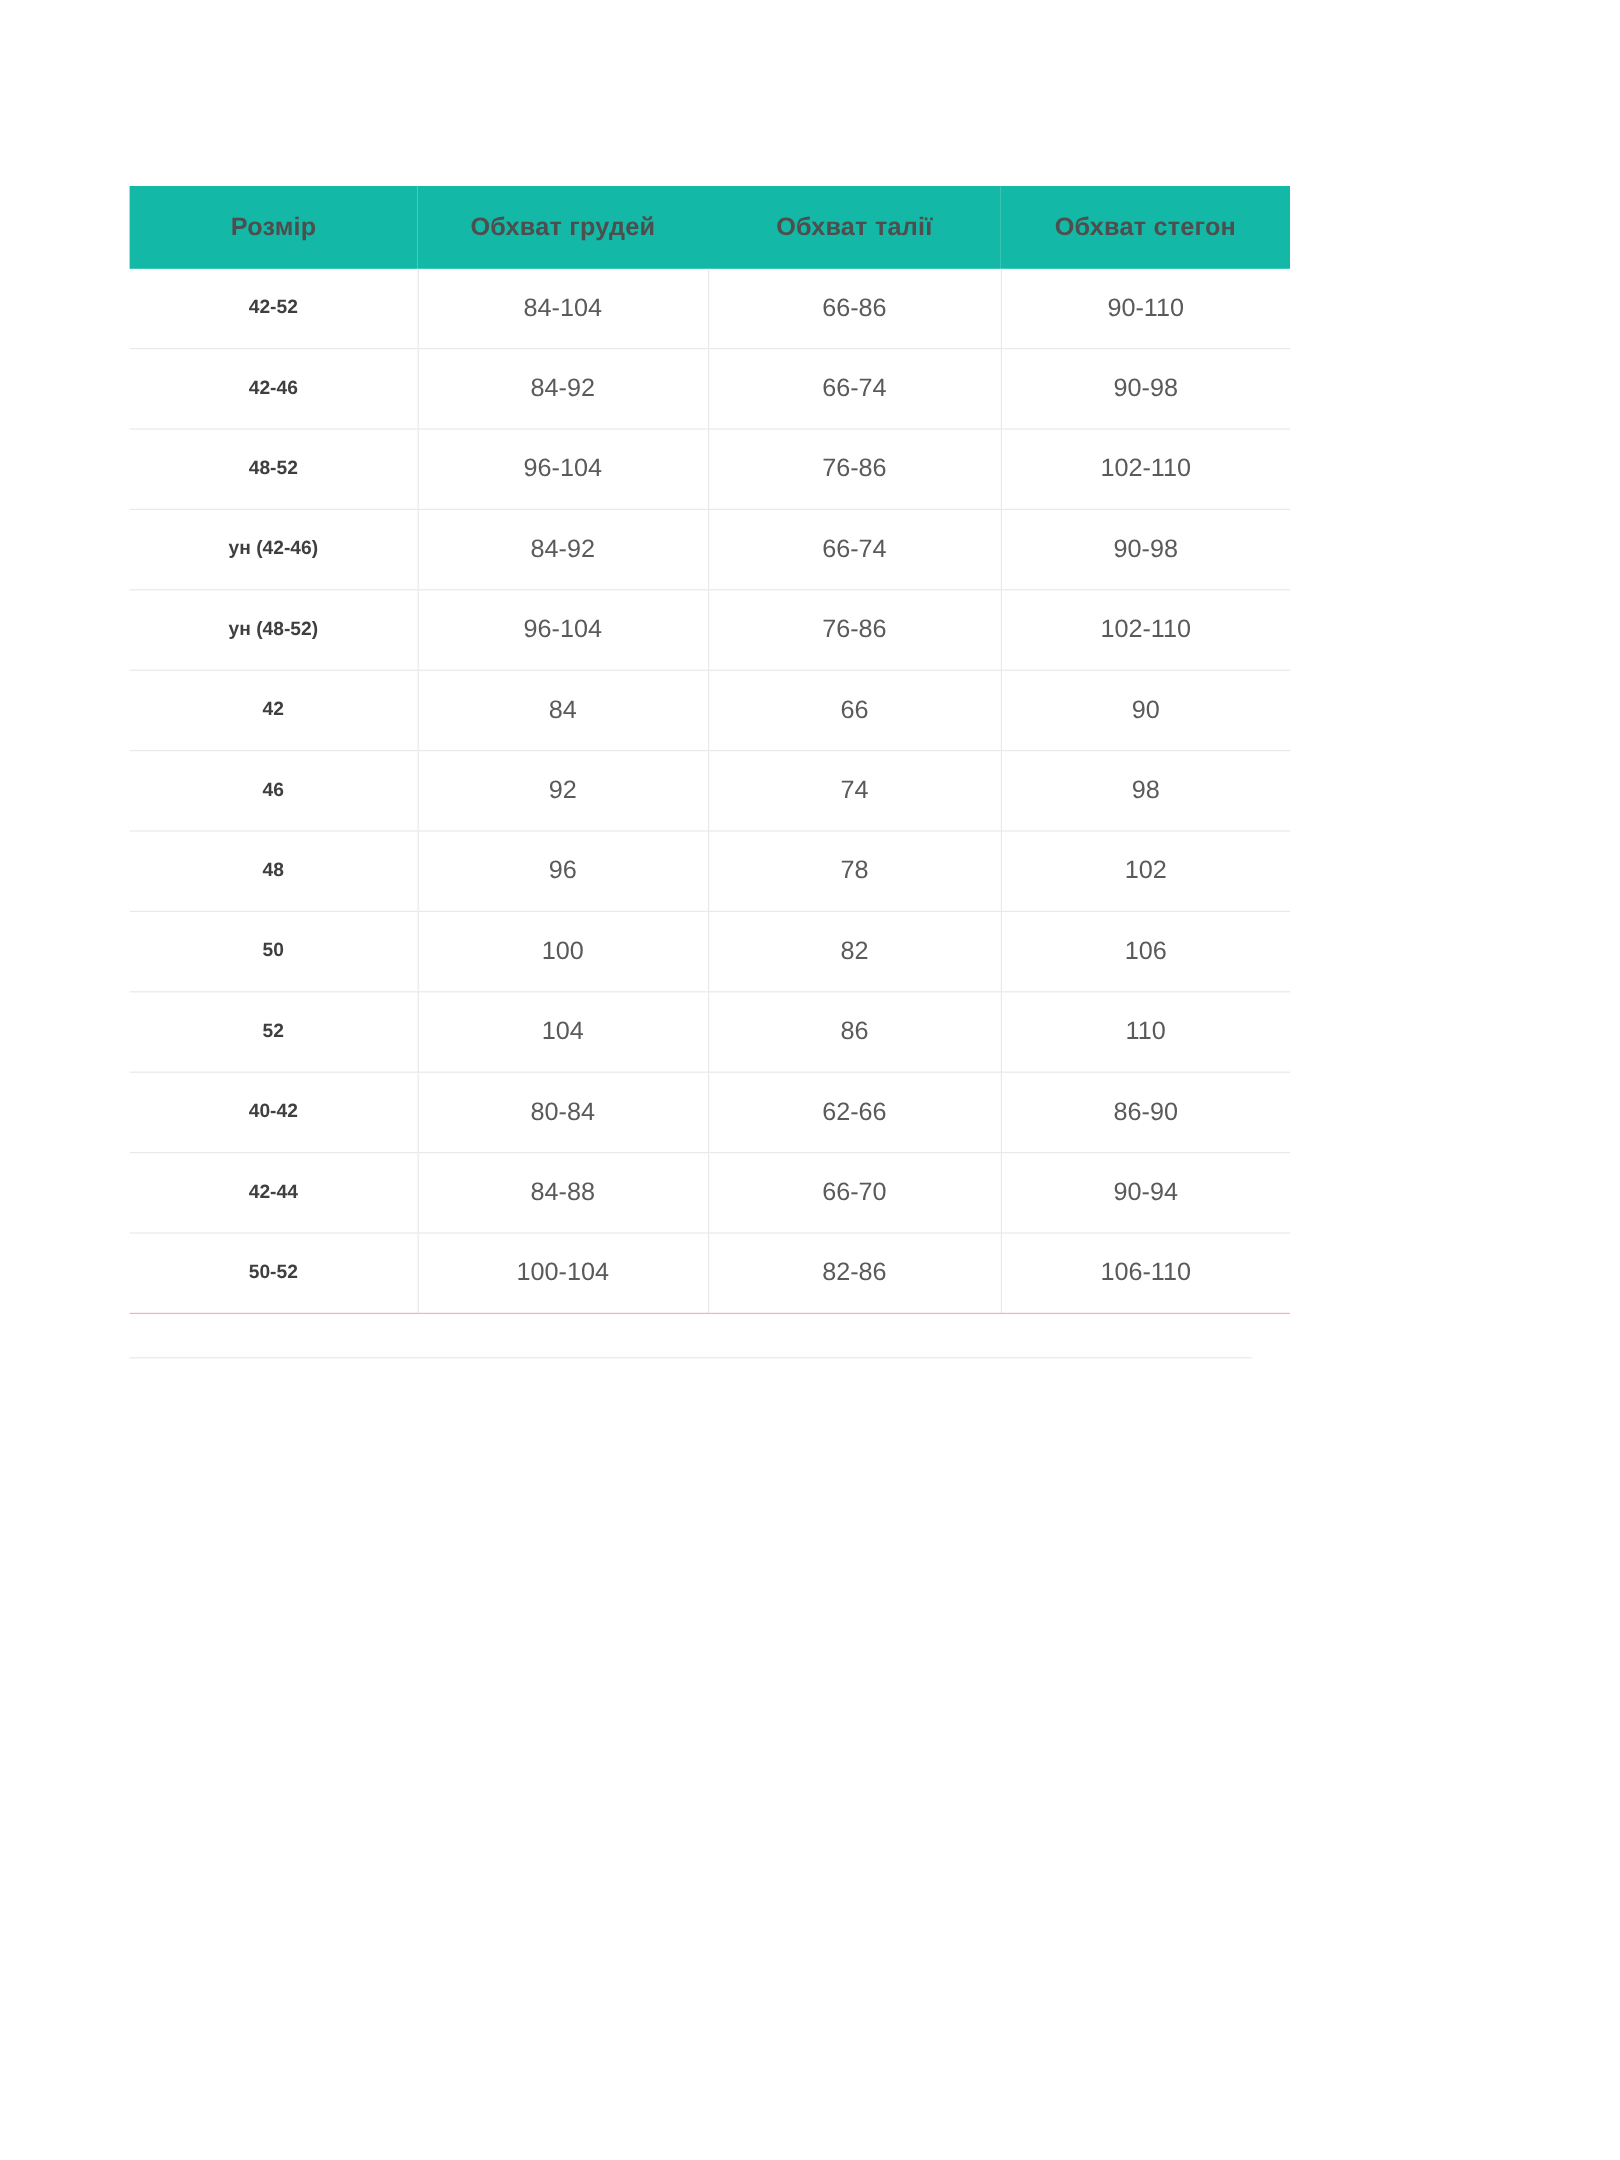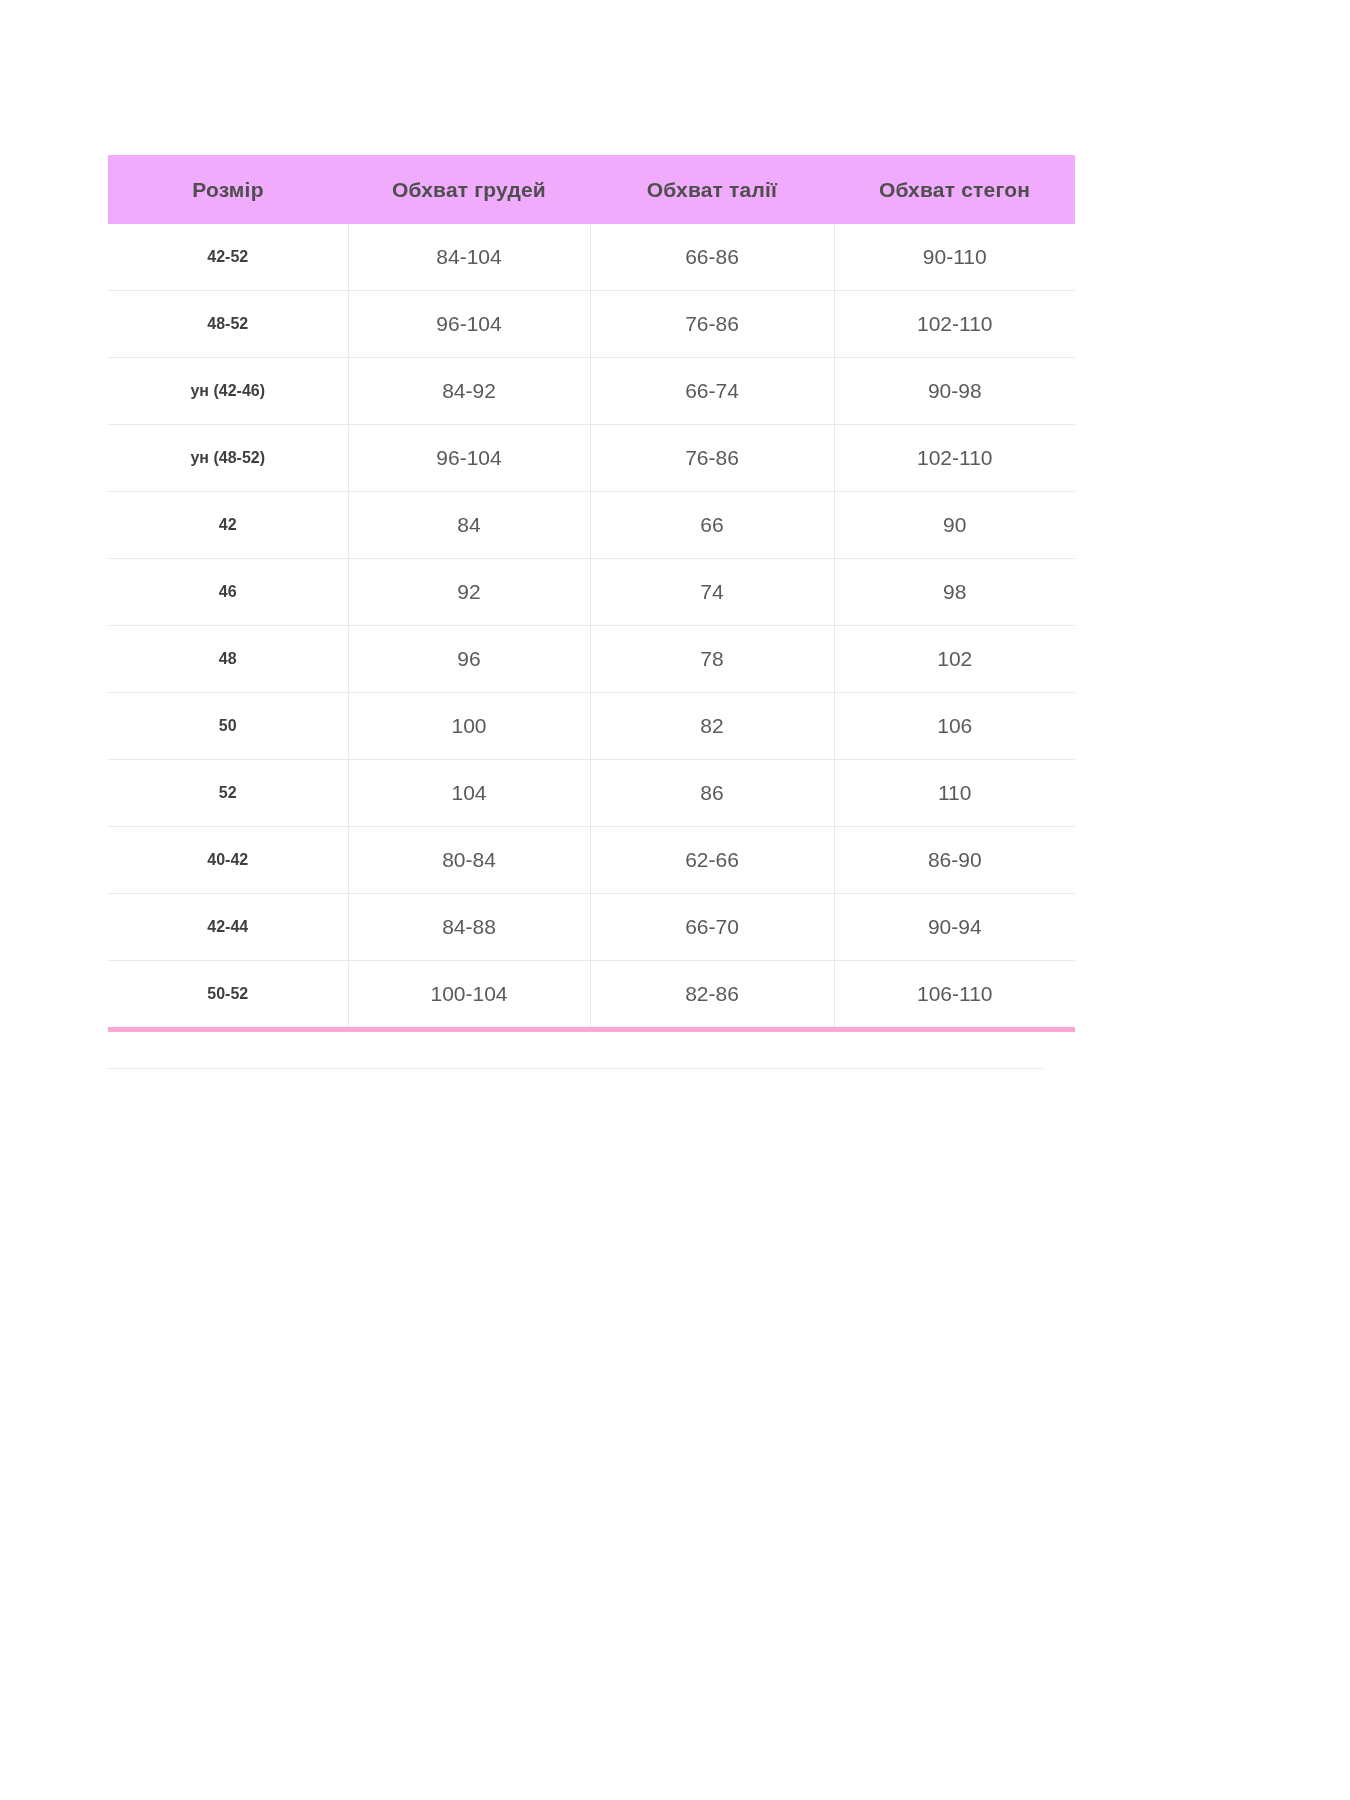--- a/index.html
+++ b/index.html
@@ -25,21 +25,21 @@
     left: 108px;
     top: 155px;
     width: 935px;
   }
   table.size-table {
     border-collapse: collapse;
     width: 935px;
     table-layout: fixed;
   }
   table.size-table thead th {
-    background: #f0abfc;
+    background: #14b8a6;
     font-size: 21px;
     font-weight: bold;
     color: #4e4e4e;
     padding: 23px 4px 22px 4px;
     text-align: center;
     border: none;
     letter-spacing: 0.2px;
   }
   table.size-table thead th.col-size {
     width: 232px;
@@ -63,21 +63,21 @@
   }
   table.size-table tbody td:last-child {
     border-right: none;
   }
   table.size-table tbody td.size-cell {
     font-weight: bold;
     color: #3f3f3f;
     font-size: 16px;
   }
   table.size-table tbody tr:last-child td {
-    border-bottom: 5px solid #f9a8d4;
+    border-bottom: 1px solid #f9a8d4;
   }
   .table-bottom-rule {
     width: 935px;
     height: 1px;
     background: #e9e9e9;
     margin-top: 36px;
   }
 </style>
 </head>
 <body>
@@ -92,20 +92,26 @@
           <th class="col-waist">Обхват талії</th>
           <th class="col-hips">Обхват стегон</th>
         </tr>
       </thead>
       <tbody>
         <tr>
           <td class="size-cell">42-52</td>
           <td>84-104</td>
           <td>66-86</td>
           <td>90-110</td>
+        </tr>
+        <tr>
+          <td class="size-cell">42-46</td>
+          <td>84-92</td>
+          <td>66-74</td>
+          <td>90-98</td>
         </tr>
         <tr>
           <td class="size-cell">48-52</td>
           <td>96-104</td>
           <td>76-86</td>
           <td>102-110</td>
         </tr>
         <tr>
           <td class="size-cell">ун (42-46)</td>
           <td>84-92</td>

